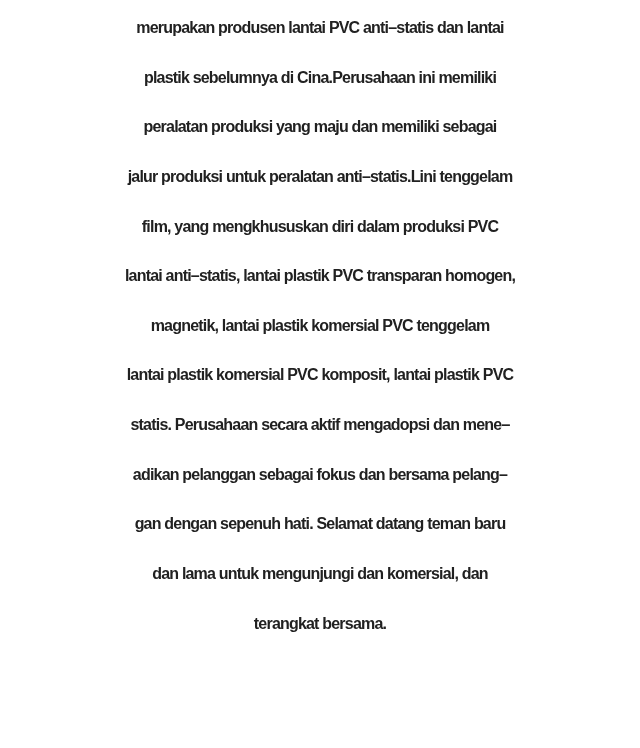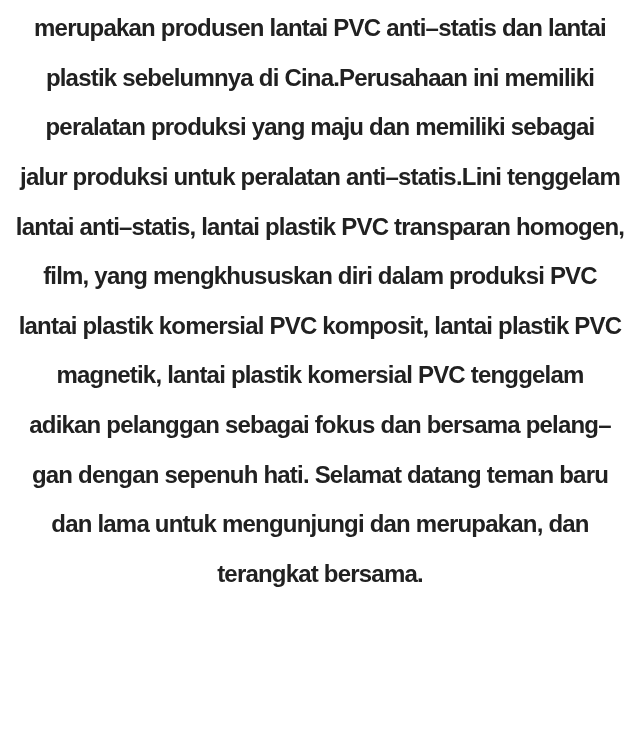--- a/index.html
+++ b/index.html
@@ -12,41 +12,42 @@
       height: 748px;
       overflow: hidden;
     }
     .text-block {
       box-sizing: border-box;
       width: 640px;
       height: 748px;
       padding-top: 3px;
       font-family: "Liberation Sans", "DejaVu Sans", sans-serif;
       font-weight: 700;
-      font-size: 24px;
+      font-size: 16px;
       letter-spacing: -0.8px;
       color: #212121;
       text-align: center;
     }
     .line {
       margin: 0;
       height: 49.65px;
       line-height: 49.65px;
       white-space: nowrap;
     }
   </style>
 </head>
 <body>
 
 <main class="text-block">
   <p class="line">merupakan produsen lantai PVC anti–statis dan lantai</p>
   <p class="line">plastik sebelumnya di Cina.Perusahaan ini memiliki</p>
   <p class="line">peralatan produksi yang maju dan memiliki sebagai</p>
   <p class="line">jalur produksi untuk peralatan anti–statis.Lini tenggelam</p>
+  <p class="line">film, yang mengkhususkan diri dalam produksi PVC</p>
   <p class="line">lantai anti–statis, lantai plastik PVC transparan homogen,</p>
-  <p class="line">film, yang mengkhususkan diri dalam produksi PVC</p>
+  <p class="line">magnetik, lantai plastik komersial PVC tenggelam</p>
   <p class="line">lantai plastik komersial PVC komposit, lantai plastik PVC</p>
-  <p class="line">magnetik, lantai plastik komersial PVC tenggelam</p>
+  <p class="line">statis. Perusahaan secara aktif mengadopsi dan mene–</p>
   <p class="line">adikan pelanggan sebagai fokus dan bersama pelang–</p>
   <p class="line">gan dengan sepenuh hati. Selamat datang teman baru</p>
-  <p class="line">dan lama untuk mengunjungi dan merupakan, dan</p>
+  <p class="line">dan lama untuk mengunjungi dan komersial, dan</p>
   <p class="line">terangkat bersama.</p>
 </main>
 
 </body></html>

